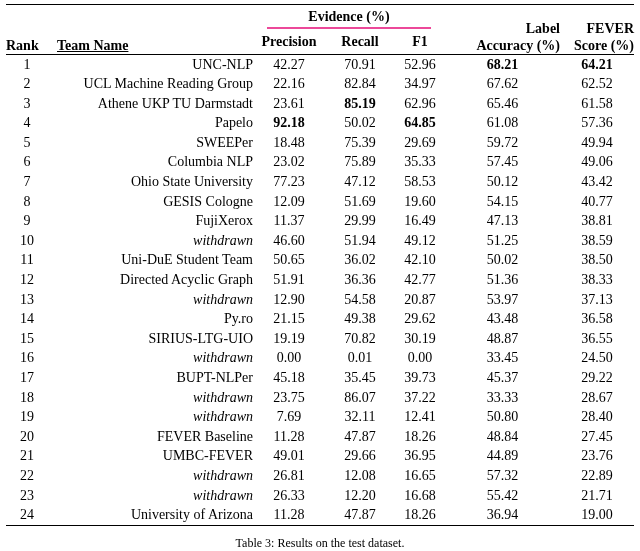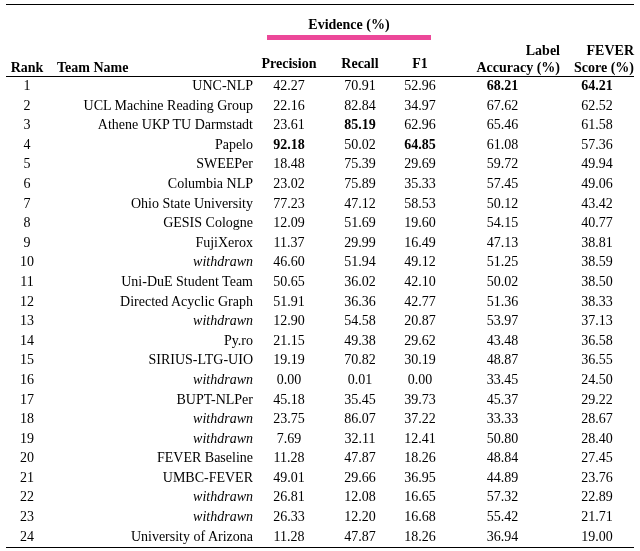--- a/index.html
+++ b/index.html
@@ -27,26 +27,26 @@
   col.w-label { width: 115px; }
   col.w-fever { width: 74px; }
 
   thead { border-bottom: 1.1px solid #000; }
   thead th {
     font-size: 14px; font-weight: bold;
     padding: 0; vertical-align: middle;
   }
   tr.h1 th { height: 26px; vertical-align: bottom; }
   tr.h2 th { height: 24px; vertical-align: middle; margin-top: 32px; }
-  th.h-rank { text-align: center; }
-  th.h-team { text-align: left; padding-left: 9px; }
+  th.h-rank { text-align: left; }
+  th.h-team { text-align: left; padding-left: 9px; text-decoration: underline; }
   th.h-group { text-align: center; vertical-align: bottom; }
   .group-line {
-    border-bottom: 5px solid #ec4899;
-    margin: 12px 14px; padding-bottom: 2px;
+    border-bottom: 2px solid #ec4899;
+    margin: 2px 14px; padding-bottom: 2px;
   }
   th.h-num { text-align: center; }
   th.h-stack { text-align: right; }
   th.h-stack span { display: block; line-height: 17px; }
 
   tbody td {
     font-size: 14px; line-height: 16.6px;
     padding: 1.5px 0;
     white-space: nowrap; overflow: hidden;
   }

